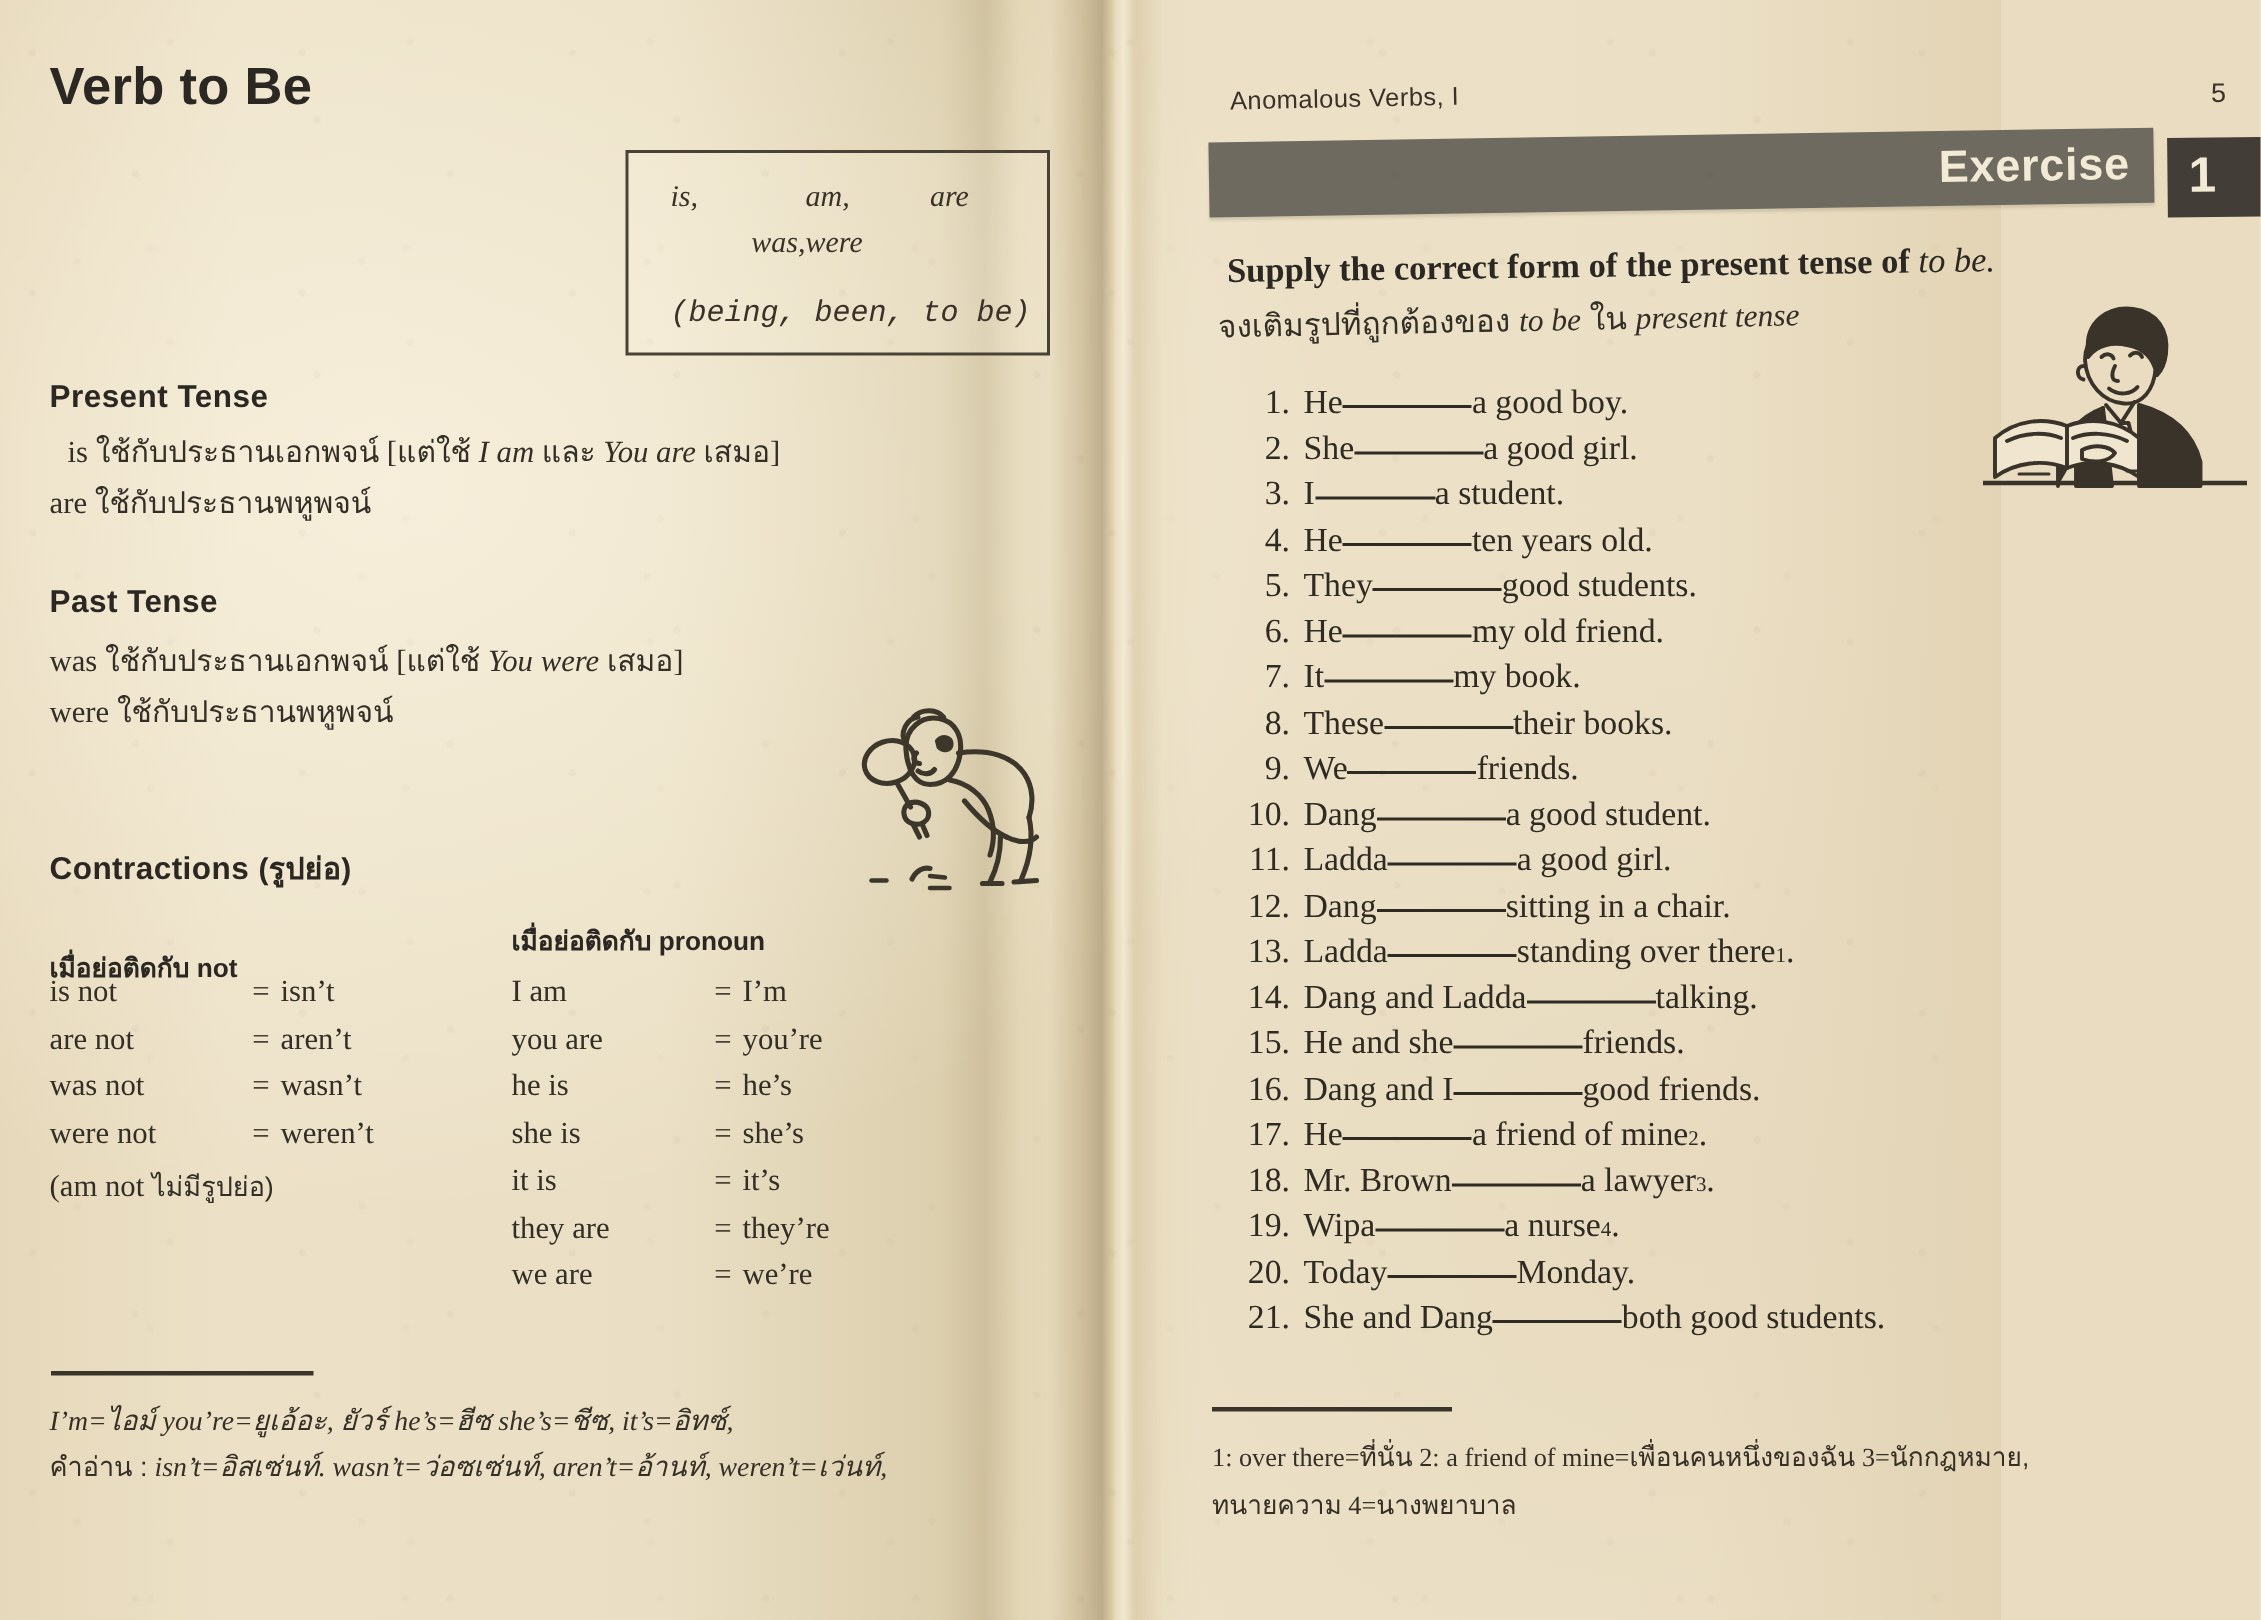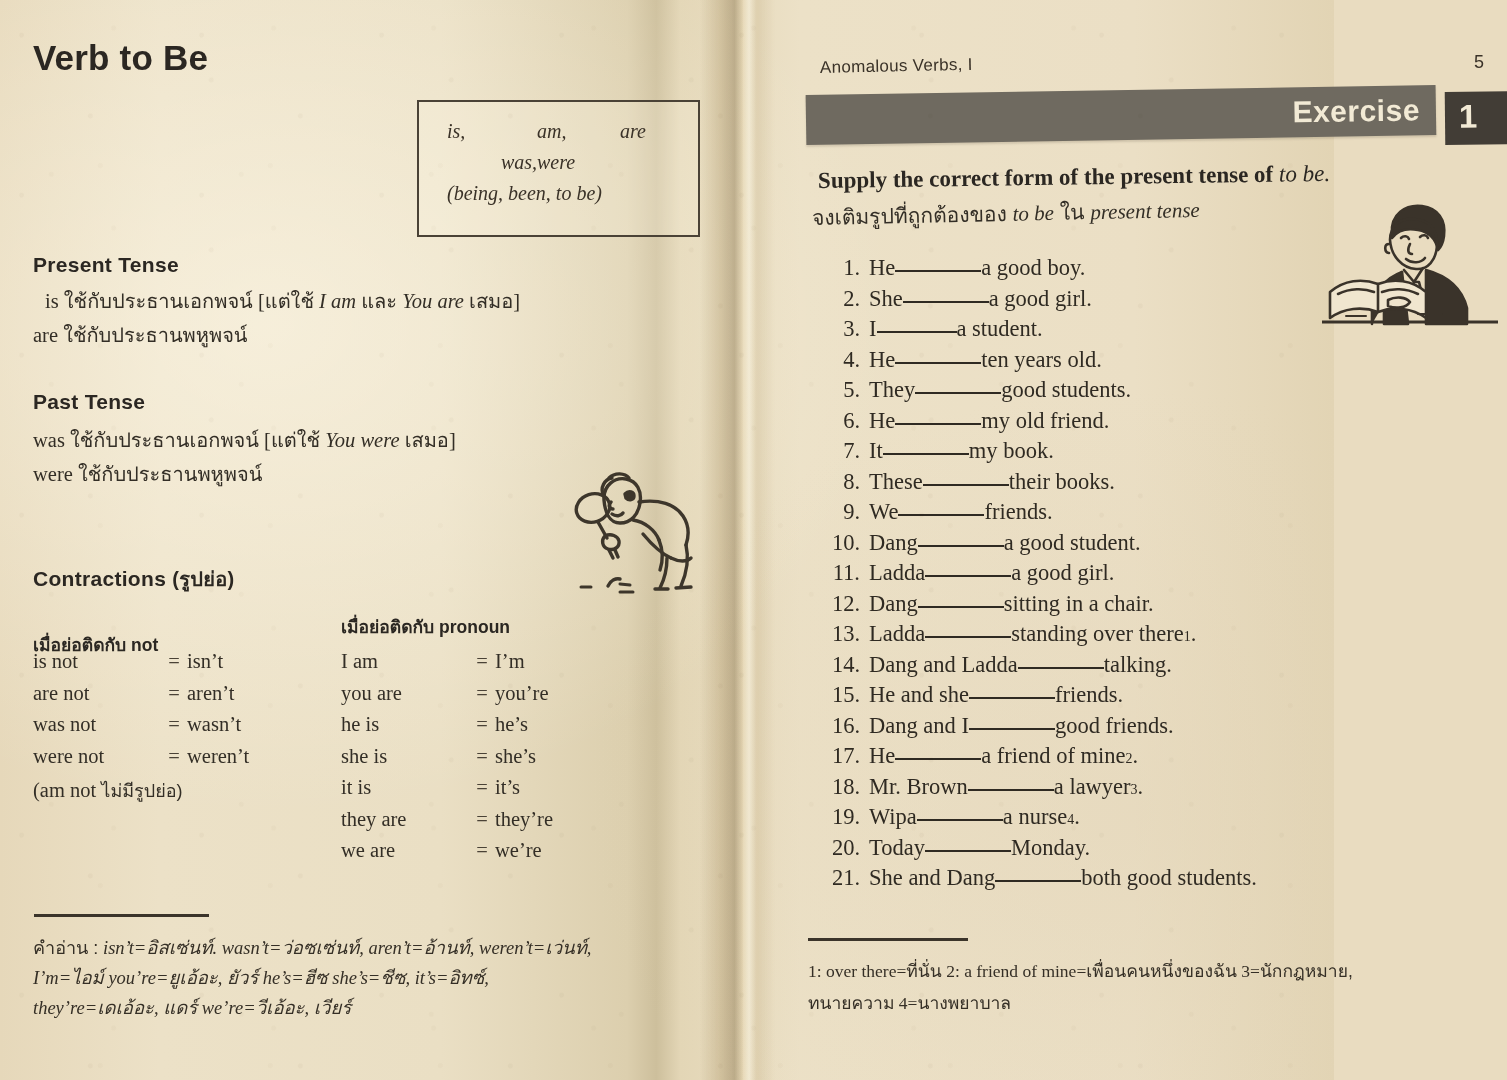--- a/index.html
+++ b/index.html
@@ -59,21 +59,21 @@
     position:absolute;left:417px;top:100px;width:283px;height:137px;
     border:2px solid #4a4236;background:rgba(255,250,235,.18);
     box-sizing:border-box;
   }
   .forms-box .row{
     position:absolute;left:28px;
     font-family:"Liberation Serif", serif;font-style:italic;font-size:20px;color:#3a3228;
   }
   .forms-box .r1{top:18px;}
   .forms-box .r2{top:49px;text-align:right;}
-  .forms-box .r3{top:80px;}
+  .forms-box .r3{top:96px;font-family:Liberation Mono, monospace;}
   .forms-box .c1{display:inline-block;width:90px;}
   .forms-box .c2{display:inline-block;width:83px;}
 
   .sec-head{
     position:absolute;left:33px;
     font-family:"Liberation Sans", sans-serif;
     font-weight:bold;font-size:21px;color:#2b2722;letter-spacing:.3px;
   }
   .sec-head .thai-sub{font-size:20px;font-weight:bold;}
   .rule-line{
@@ -328,26 +328,25 @@
       <div class="crow">
         <span class="lhs" style="width:128px">we are</span>
         <span class="eq">=</span>
         <span class="rhs">we’re</span>
       </div>
     </div>
 
     <div class="foot-rule" style="left:34px;top:914px;width:175px;"></div>
 
     <div class="foot-note" style="left:33px;top:934px;width:665px;">
+      <div>I’m=ไอม์   you’re=ยูเอ้อะ, ยัวร์    he’s=ฮีซ    she’s=ชีซ,     it’s=อิทซ์,</div>
       <div>
         <span class="th">คำอ่าน :</span>
         <span>isn’t=อิสเซ่นท์.   wasn’t=ว่อซเซ่นท์,  aren’t=อ้านท์, weren’t=เว่นท์,</span>
       </div>
-      <div>I’m=ไอม์   you’re=ยูเอ้อะ, ยัวร์    he’s=ฮีซ    she’s=ชีซ,     it’s=อิทซ์,</div>
-      <div>they’re=เดเอ้อะ, แดร์    we’re=วีเอ้อะ, เวียร์</div>
     </div>
   </div>
 
   <div class="page page-right">
 
     <div class="running-head">Anomalous Verbs, I</div>
     <div class="page-num">5</div>
 
     <div class="ex-banner">
       <span class="label">Exercise</span>

